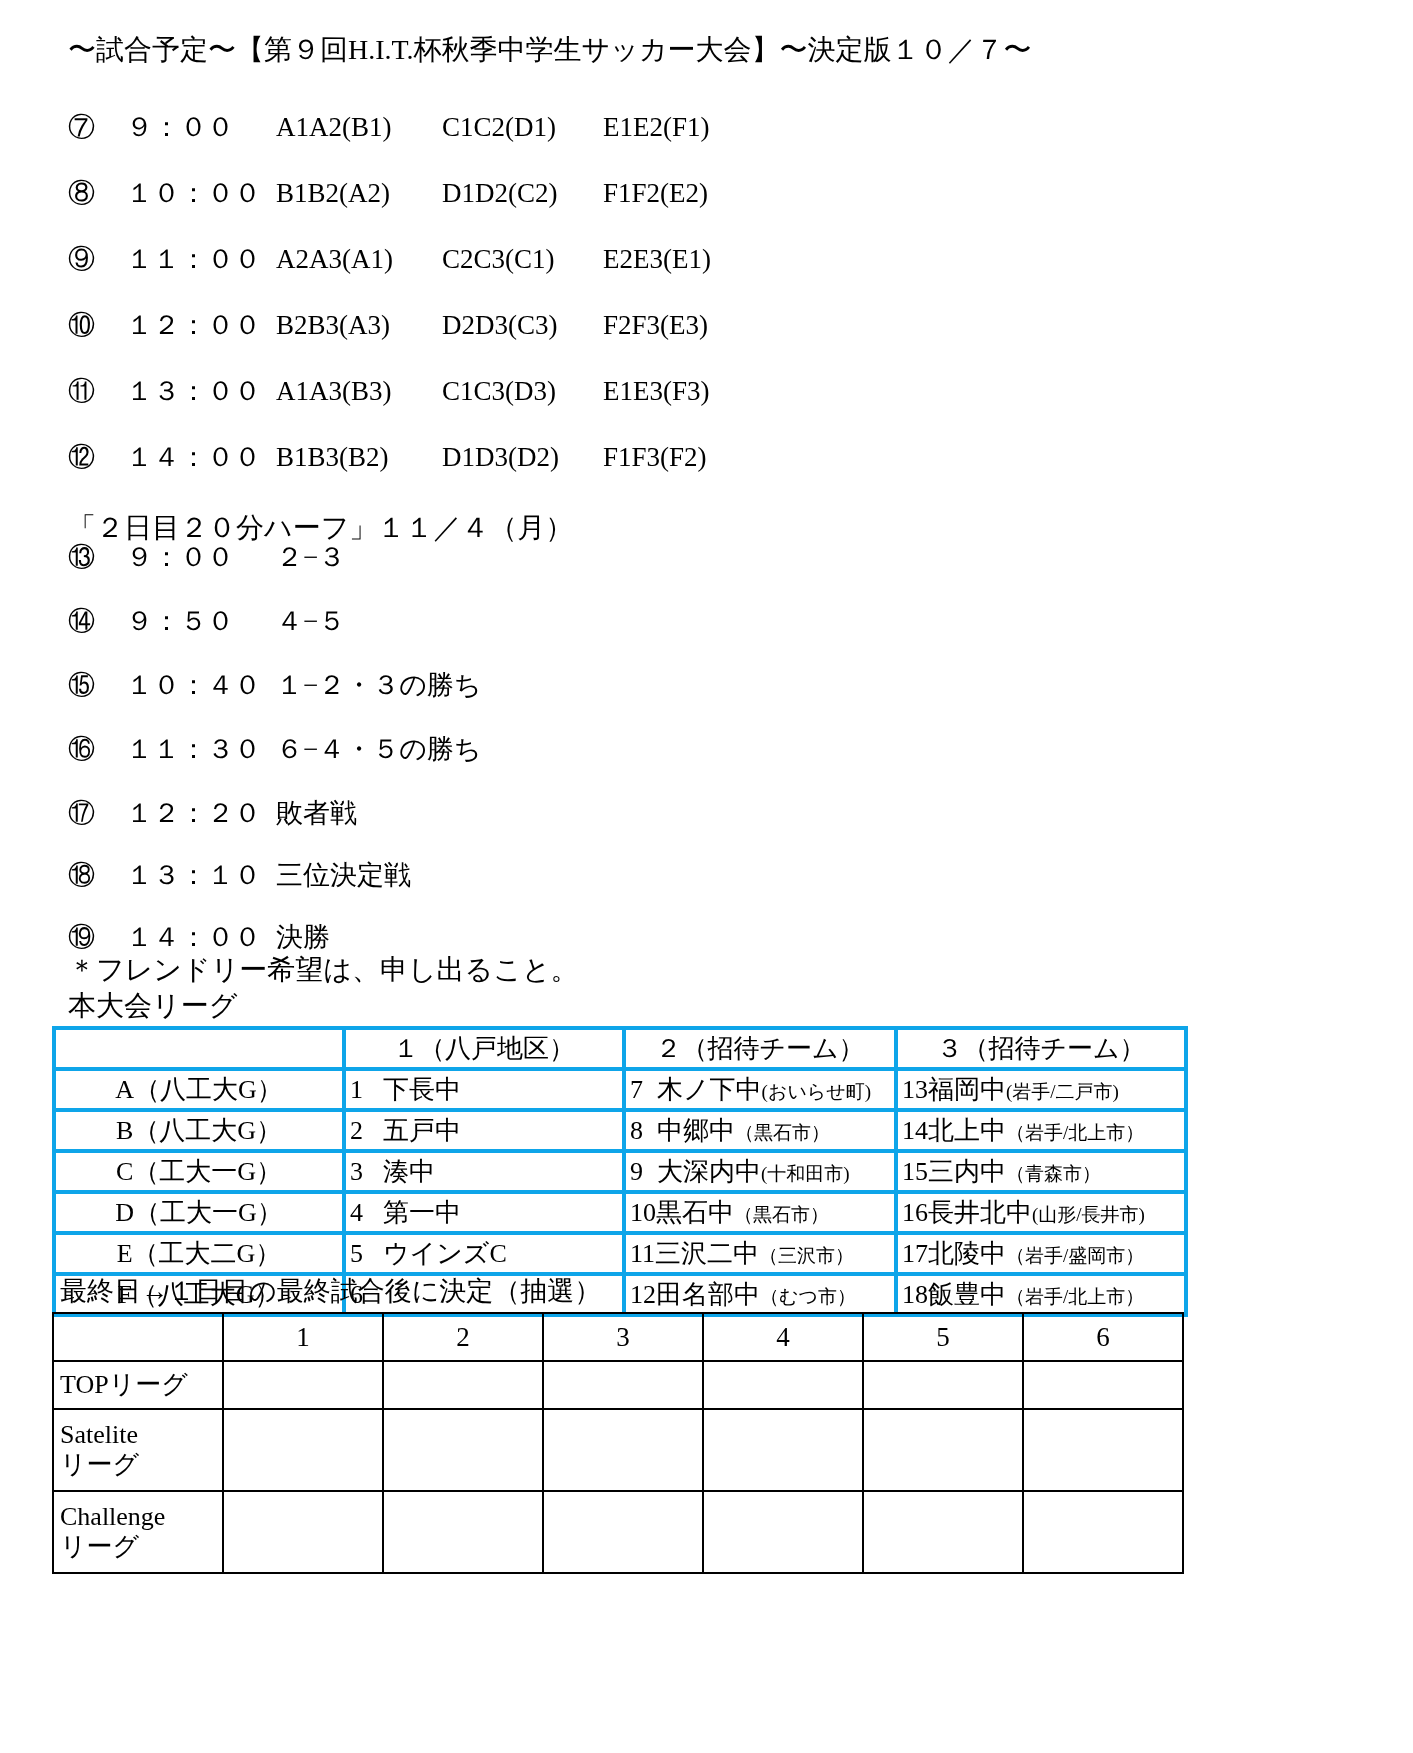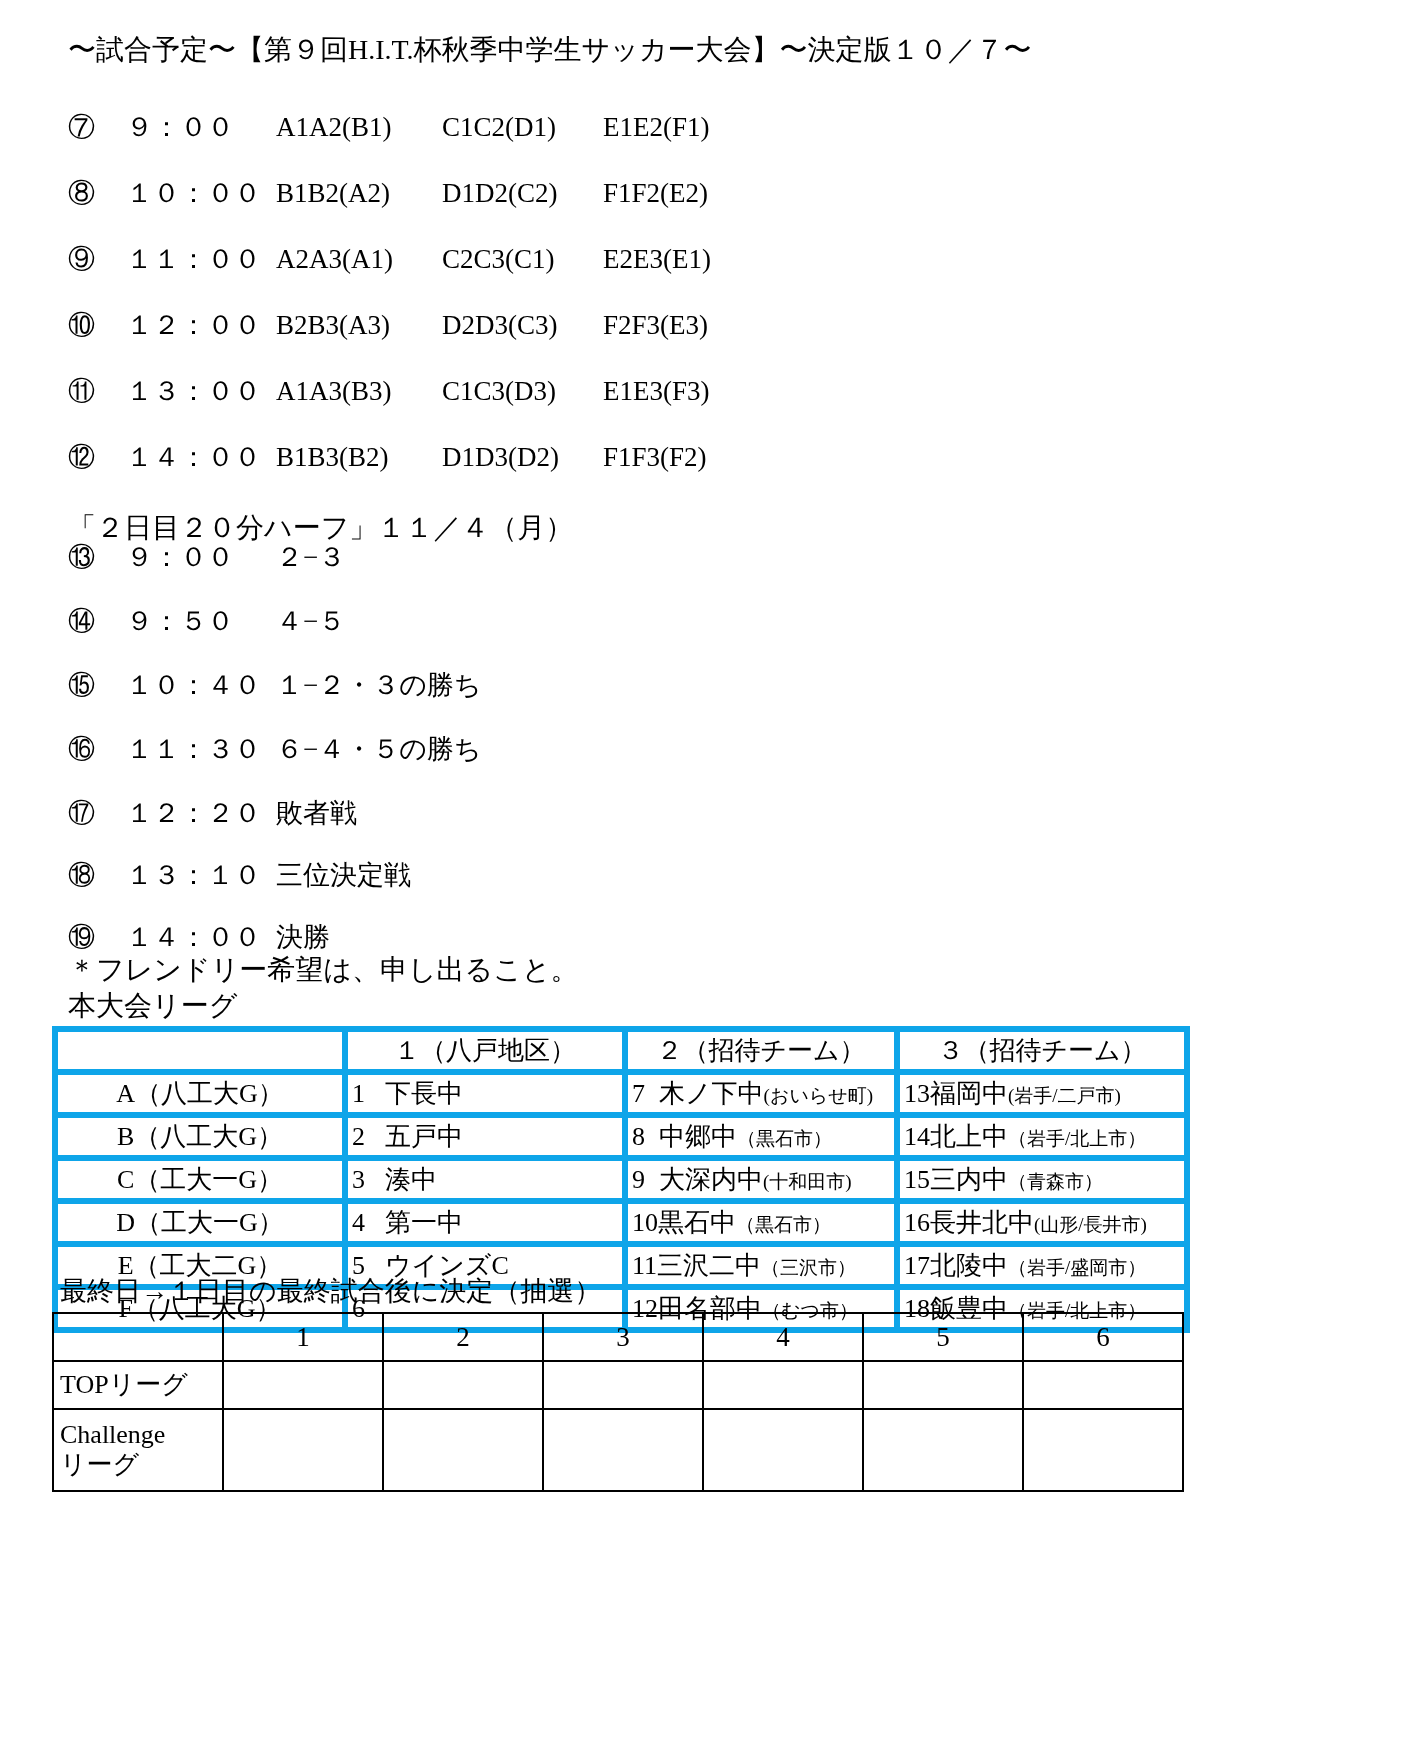--- a/index.html
+++ b/index.html
@@ -108,21 +108,21 @@
     text-align: center;
   }
 
   
   table.grid {
     border-collapse: collapse;
     table-layout: fixed;
     font-size: 25px;
   }
   table.grid td {
-    border: 6px solid #0ea5e9;
+    border: 4px solid #0ea5e9;
     padding: 1px 4px;
     height: 34px;
     vertical-align: middle;
     white-space: nowrap;
     overflow: hidden;
   }
 
   #league-table {
     position: absolute;
     left: 52px;
@@ -407,20 +407,30 @@
       <tr>
         <td class="lg-name">TOPリーグ</td>
         <td class="blank"></td>
         <td class="blank"></td>
         <td class="blank"></td>
         <td class="blank"></td>
         <td class="blank"></td>
         <td class="blank"></td>
       </tr>
       <tr class="tall">
+        <td class="lg-name">Satelite
+リーグ</td>
+        <td class="blank"></td>
+        <td class="blank"></td>
+        <td class="blank"></td>
+        <td class="blank"></td>
+        <td class="blank"></td>
+        <td class="blank"></td>
+      </tr>
+      <tr class="tall">
         <td class="lg-name">Challenge
 リーグ</td>
         <td class="blank"></td>
         <td class="blank"></td>
         <td class="blank"></td>
         <td class="blank"></td>
         <td class="blank"></td>
         <td class="blank"></td>
       </tr>
     </tbody>

